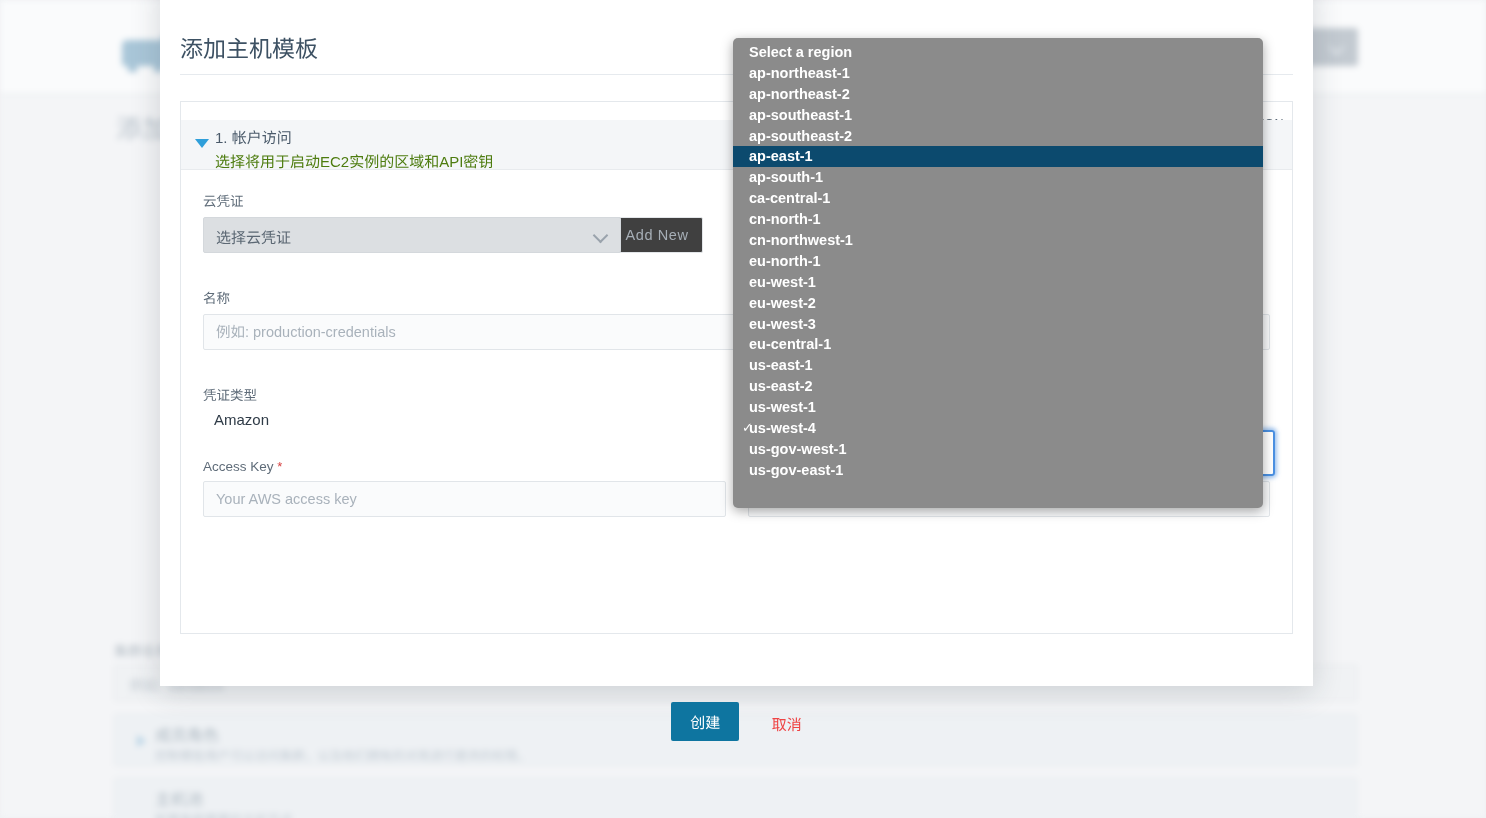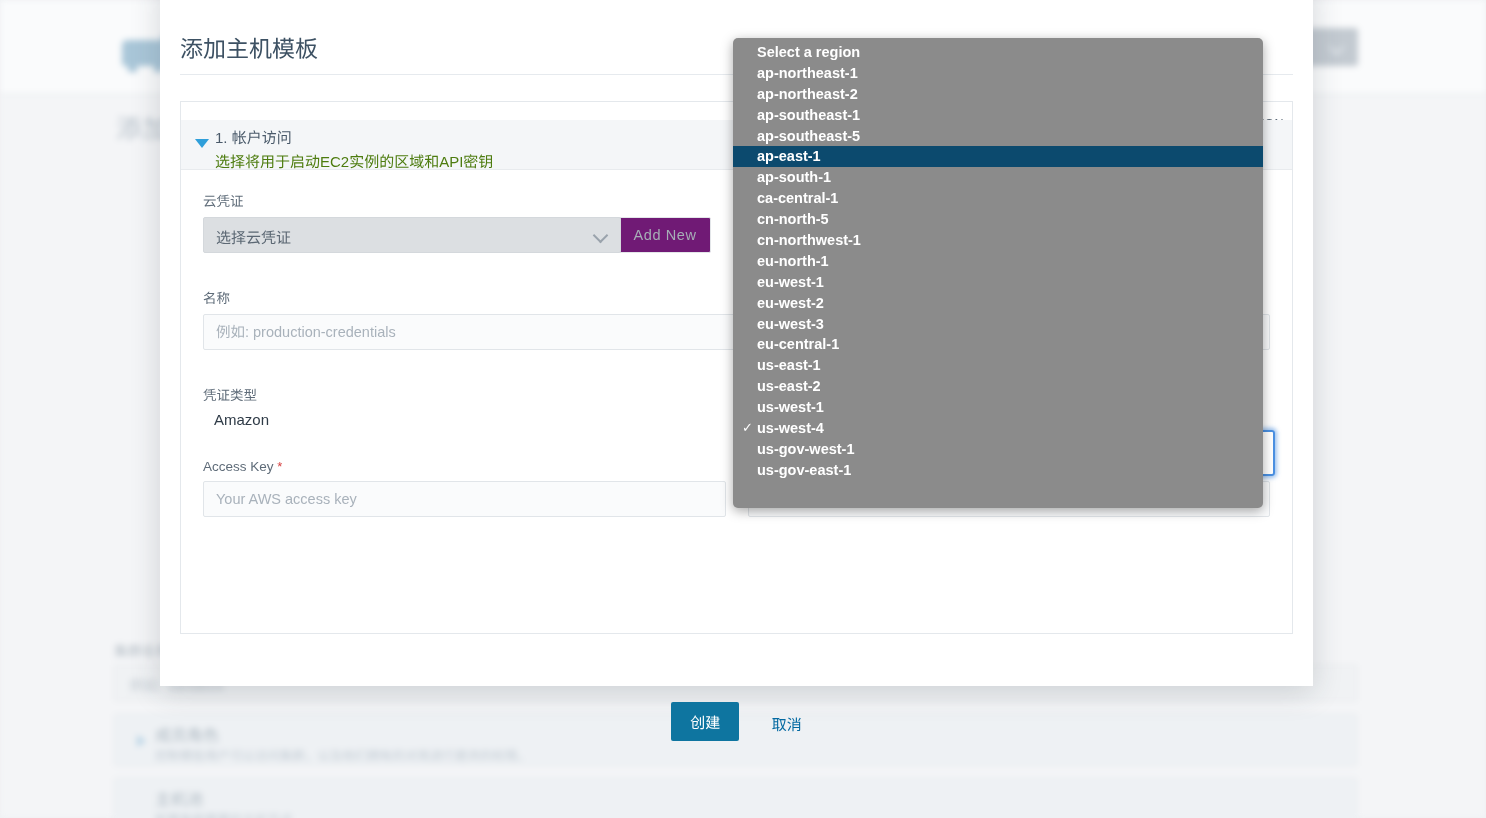--- a/index.html
+++ b/index.html
@@ -130,37 +130,37 @@
     width: 418px; height: 36px; background: #dcdfe2; border: 1px solid #d4d8dc;
     border-radius: 2px; position: relative;
   }
   .select-disabled .lbl { position: absolute; left: 12px; top: 8px; font-size: 15px; color: #5c6874; }
   .select-disabled .chev {
     position: absolute; right: 14px; top: 12px; width: 11px; height: 11px;
     border-left: 2px solid #9aa3ac; border-bottom: 2px solid #9aa3ac;
     transform: rotate(-45deg);
   }
   .addnew-btn {
-    display: inline-block; margin-left: 16px; vertical-align: top;
+    display: inline-block; margin-left: 8px; vertical-align: top;
     height: 36px; line-height: 34px; padding: 0 13px;
-    background: #701a75; border: 1px solid #e3e6e9; border-radius: 2px;
+    background: #404040; border: 1px solid #e3e6e9; border-radius: 2px;
     color: #a6aeb6; font-size: 14.5px; letter-spacing: .6px;
   }
   .cred-type-val { font-size: 15px; color: #2f3b47; padding-left: 11px; }
   .two-col { display: flex; gap: 22px; }
   .two-col > div { flex: 1; }
 
   .btn-row { position: absolute; left: 0; right: 0; top: 600px; text-align: center; }
   .btn-create {
     display: inline-block; background: #0e75a0; color: #fff;
     font-size: 15px; padding: 9px 19px; border: none; border-radius: 2px;
     font-family: "Liberation Sans", sans-serif; cursor: pointer;
   }
   .btn-cancel {
-    display: inline-block; margin-left: 28px; color: #0369a1;
+    display: inline-block; margin-left: 28px; color: #ef4444;
     font-size: 15px; cursor: pointer; vertical-align: middle;
   }
 
   
   .ghost-link {
     position: absolute; left: 1243px; top: 325px;
     font-size: 13px; color: #3d94c9;
   }
   .ghost-focus {
     position: absolute; left: 1235px; top: 430px; width: 40px; height: 46px;
@@ -174,21 +174,21 @@
     width: 530px; height: 470px;
     background: #8b8b8b;
     border-radius: 5px;
     box-shadow: 0 3px 12px rgba(0,0,0,.35);
     padding: 4px 0 6px 0;
     overflow: hidden;
   }
   .dd-item {
     height: 20.9px; line-height: 20.9px;
     font-size: 14.5px; font-weight: bold; color: #ffffff;
-    padding-left: 24px; position: relative; white-space: nowrap;
+    padding-left: 16px; position: relative; white-space: nowrap;
   }
   .dd-item.selected { background: #0c4a6e; }
   .dd-item .check {
     position: absolute; left: 9px; top: 0; font-size: 13px; color: #ffffff; font-weight: normal;
   }
 </style>
 </head>
 <body>
 
 <div id="root">
@@ -292,25 +292,25 @@
 
   <div class="ghost-link">述</div>
   <div class="ghost-focus"></div>
 
   <div class="dropdown">
     <div id="dd-items">
         <div class="dd-item"><span>Select a region</span></div>
         <div class="dd-item"><span>ap-northeast-1</span></div>
         <div class="dd-item"><span>ap-northeast-2</span></div>
         <div class="dd-item"><span>ap-southeast-1</span></div>
-        <div class="dd-item"><span>ap-southeast-5</span></div>
+        <div class="dd-item"><span>ap-southeast-2</span></div>
         <div class="dd-item selected"><span>ap-east-1</span></div>
         <div class="dd-item"><span>ap-south-1</span></div>
         <div class="dd-item"><span>ca-central-1</span></div>
-        <div class="dd-item"><span>cn-north-5</span></div>
+        <div class="dd-item"><span>cn-north-1</span></div>
         <div class="dd-item"><span>cn-northwest-1</span></div>
         <div class="dd-item"><span>eu-north-1</span></div>
         <div class="dd-item"><span>eu-west-1</span></div>
         <div class="dd-item"><span>eu-west-2</span></div>
         <div class="dd-item"><span>eu-west-3</span></div>
         <div class="dd-item"><span>eu-central-1</span></div>
         <div class="dd-item"><span>us-east-1</span></div>
         <div class="dd-item"><span>us-east-2</span></div>
         <div class="dd-item"><span>us-west-1</span></div>
         <div class="dd-item"><span class="check">✓</span><span>us-west-4</span></div>

